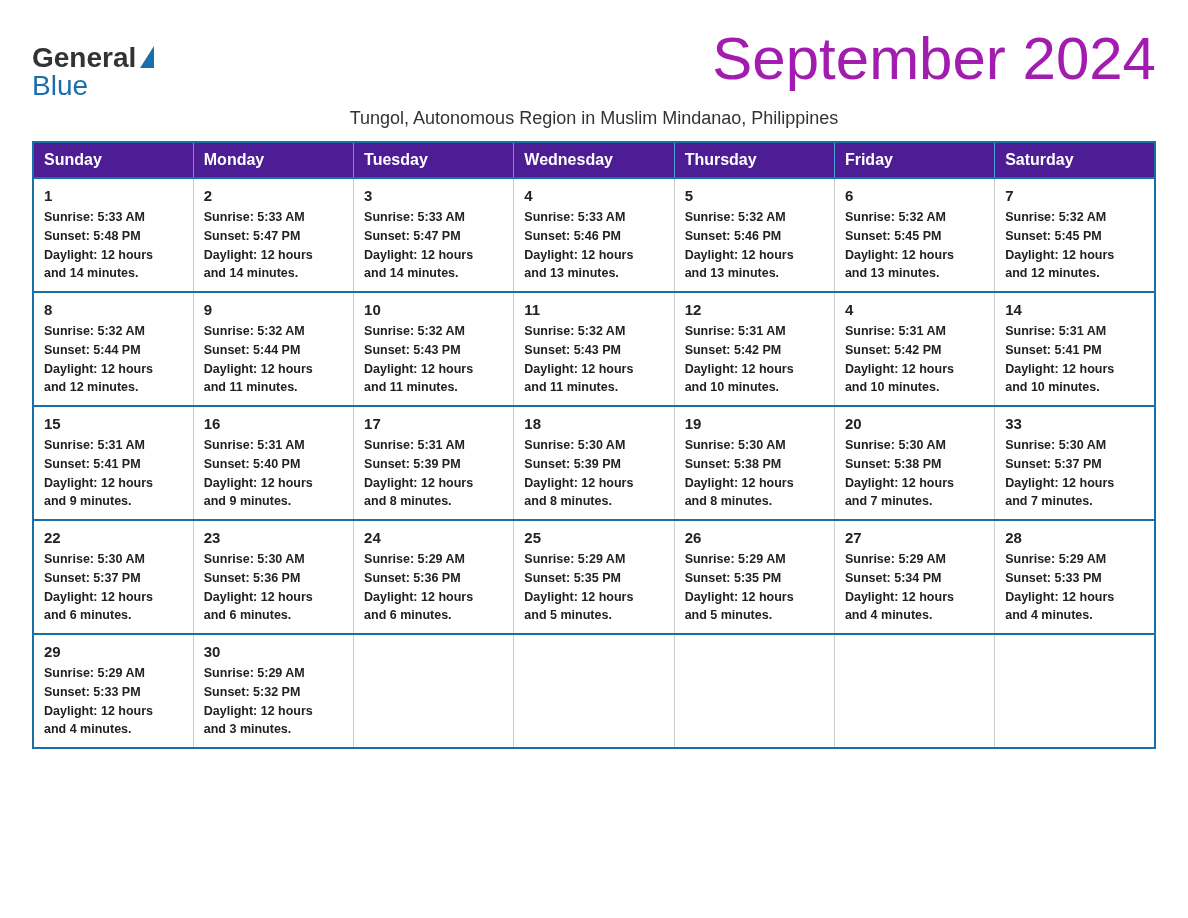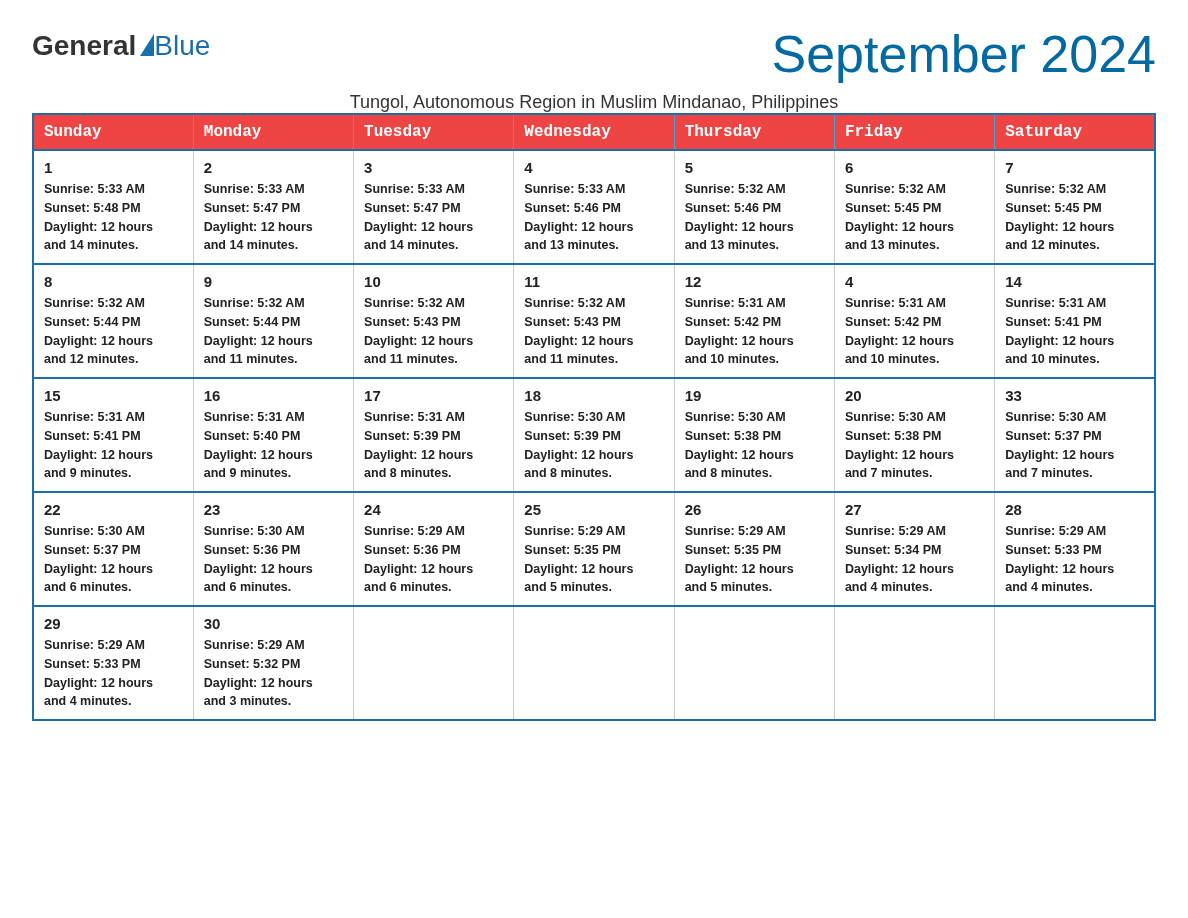--- a/index.html
+++ b/index.html
@@ -12,23 +12,23 @@
       min-height: 918px;
     }
     .header-row {
       display: flex;
       align-items: flex-start;
       justify-content: space-between;
       margin-bottom: 8px;
     }
     .logo {
       display: flex;
-      flex-direction: row;
+      flex-direction: column;
       align-items: flex-start;
-      margin-top: 8px;
+      margin-top: 20px;
     }
     .logo-text-general {
       font-size: 28px;
       font-weight: bold;
       color: #333;
       line-height: 1;
       display: flex;
       align-items: center;
     }
     .logo-triangle {
@@ -41,44 +41,44 @@
       margin-left: 4px;
       margin-bottom: 2px;
     }
     .logo-text-blue {
       font-size: 28px;
       font-weight: normal;
       color: #1a6faa;
       line-height: 1;
     }
     .page-title {
-      font-size: 52px;
+      font-size: 60px;
       font-weight: normal;
-      color: #0369a1;
+      color: #a21caf;
       text-align: right;
     }
     .subtitle {
       font-size: 18px;
       color: #333;
       text-align: center;
+      margin-bottom: 12px;
     }
     .calendar {
       width: 100%;
       border-collapse: collapse;
       border: 2px solid #1a6faa;
     }
     .calendar thead tr th {
-      background: #ef4444;
+      background: #4c1d95;
       color: #fff;
       font-size: 16px;
       font-weight: bold;
       padding: 8px 10px;
       text-align: left;
       border-right: 1px solid #4a9fd4;
-      font-family: Liberation Mono, monospace;
     }
     .calendar thead tr th:last-child {
       border-right: none;
     }
     .calendar tbody tr {
       border-top: 2px solid #1a6faa;
     }
     .calendar tbody tr td {
       vertical-align: top;
       padding: 8px 10px;

